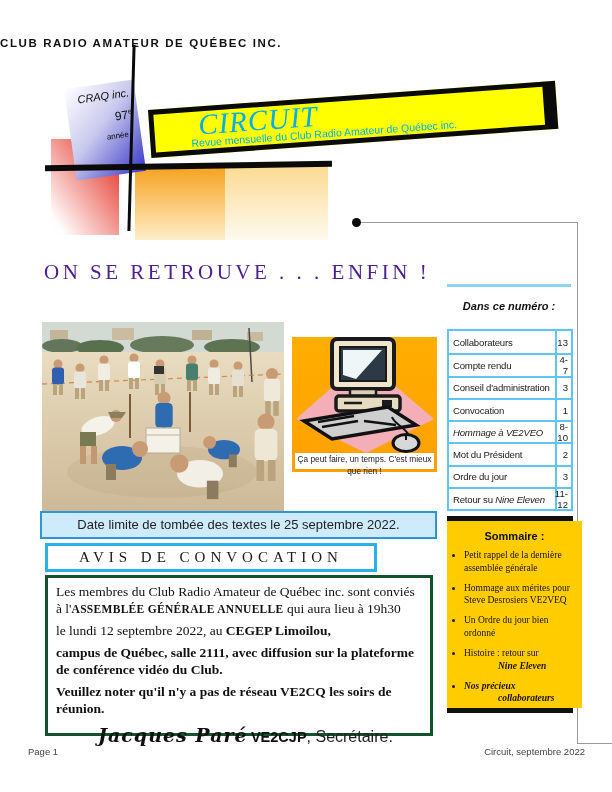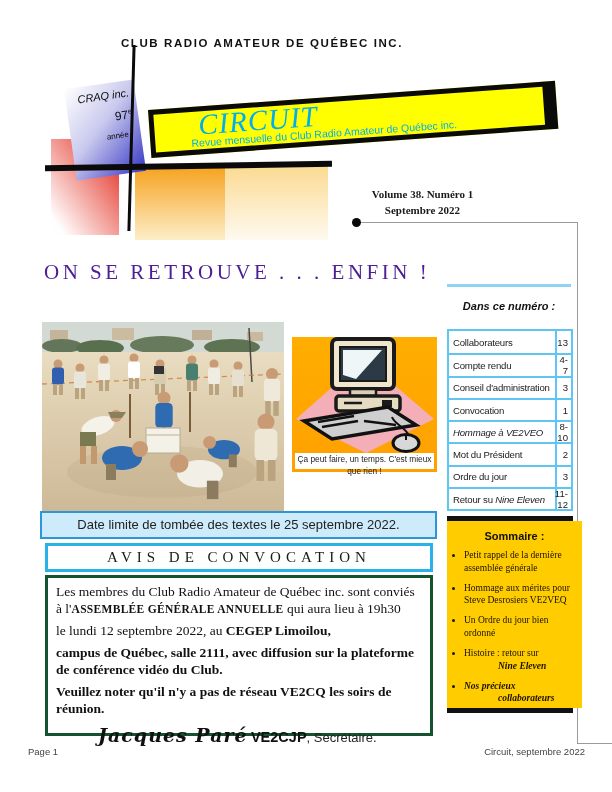--- a/index.html
+++ b/index.html
@@ -1,21 +1,21 @@
 <!DOCTYPE html>
 <html><head>
 <meta charset="utf-8">
 <style>
   html,body{margin:0;padding:0;background:#888;}
   *{box-sizing:border-box;}
   .page{position:relative;width:612px;height:792px;background:#ffffff;margin:0 auto;
         font-family:"Liberation Sans",sans-serif;overflow:hidden;}
 
   
-  .hdr-title{position:absolute;top:37px;left:0;width:524px;text-align:center;
+  .hdr-title{position:absolute;top:37px;left:0;width:524px;text-align:left;
     font-family:"Liberation Sans",sans-serif;font-weight:bold;font-size:11.5px;
     letter-spacing:1.6px;color:#111;}
 
   
   .red-box{position:absolute;left:51px;top:139px;width:68px;height:96px;z-index:1;
     background:linear-gradient(to bottom left,#e53a2e 10%,rgba(255,240,238,0.05) 90%);}
   .orange-box{position:absolute;left:135px;top:166px;width:92px;height:74px;z-index:1;
     background:linear-gradient(to bottom,#f6a21d,#fdeec9);}
   .orange-box2{position:absolute;left:225px;top:163px;width:103px;height:77px;z-index:1;
     background:linear-gradient(to bottom,#fbd98e,#fefaf0);}
@@ -78,35 +78,35 @@
   .clipart{position:absolute;left:292px;top:337px;width:145px;height:135px;
     background:linear-gradient(to bottom,#FFAE00,#FFA000);}
   .clipart svg{display:block;}
   .clip-cap{position:absolute;left:3px;right:3px;bottom:3px;height:16px;background:#ffffff;
     font-size:8.3px;color:#222;text-align:center;line-height:12px;}
 
   .deadline{position:absolute;left:40px;top:511px;width:397px;height:28px;
     background:#CDEBFA;border:2px solid #2C96D6;text-align:center;
     font-size:13px;color:#222;line-height:24px;}
 
-  .avis-title{position:absolute;left:45px;top:543px;width:388px;height:29px;
+  .avis-title{position:absolute;left:45px;top:543px;width:332px;height:29px;
     border:3px solid #29B2E8;background:#fff;text-align:center;
     font-family:"Liberation Serif",serif;font-size:15px;letter-spacing:5px;
     color:#1a1a1a;line-height:23px;}
   .avis-body{position:absolute;left:45px;top:575px;width:388px;height:161px;
     border:3px solid #14532d;background:#fff;padding:5px 8px 0 8px;
     font-family:"Liberation Serif",serif;font-size:13.5px;color:#111;line-height:1.26;}
   .avis-body p{margin:0 0 5px 0;}
   .caps{font-weight:bold;font-size:11.5px;letter-spacing:0.3px;}
   .bold{font-weight:bold;}
   .sig{margin-top:7px;padding-left:42px;}
   .sig-name{font-family:"DejaVu Serif",serif;font-style:italic;font-weight:bold;
     font-size:19px;letter-spacing:1px;}
   .sig-call{font-family:"Liberation Sans",sans-serif;font-weight:bold;font-size:14.5px;}
-  .sig-role{font-family:"Liberation Sans",sans-serif;font-size:13px;color:#222;}
+  .sig-role{font-family:"Liberation Sans",sans-serif;font-size:16px;color:#222;}
 
   
   .foot-l{position:absolute;left:28px;top:746px;font-size:9.5px;color:#444;}
   .foot-r{position:absolute;right:27px;top:746px;font-size:9.5px;color:#444;}
 </style>
 </head>
 <body>
 
 <div class="page">
 
@@ -118,24 +118,20 @@
   <div class="blue-box">
     <div class="l1">CRAQ inc.</div>
     <div class="l2"><span>97</span><sup>e</sup></div>
     <div class="l3">année</div>
   </div>
   <div class="v-line"></div>
   <div class="h-bar"></div>
   <div class="banner">
     <div class="circuit">CIRCUIT</div>
     <div class="subtitle">Revue mensuelle du Club Radio Amateur de Québec inc.</div>
-  </div>
-  <div class="issue">
-    <div>Volume 38. Numéro 1</div>
-    <div>Septembre 2022</div>
   </div>
 
   <div class="bullet"></div>
   <div class="frame-top"></div>
   <div class="frame-right"></div>
   <div class="frame-tick"></div>
 
   <div class="blue-rule"></div>
   <div class="toc-head">Dans ce numéro :</div>
 

